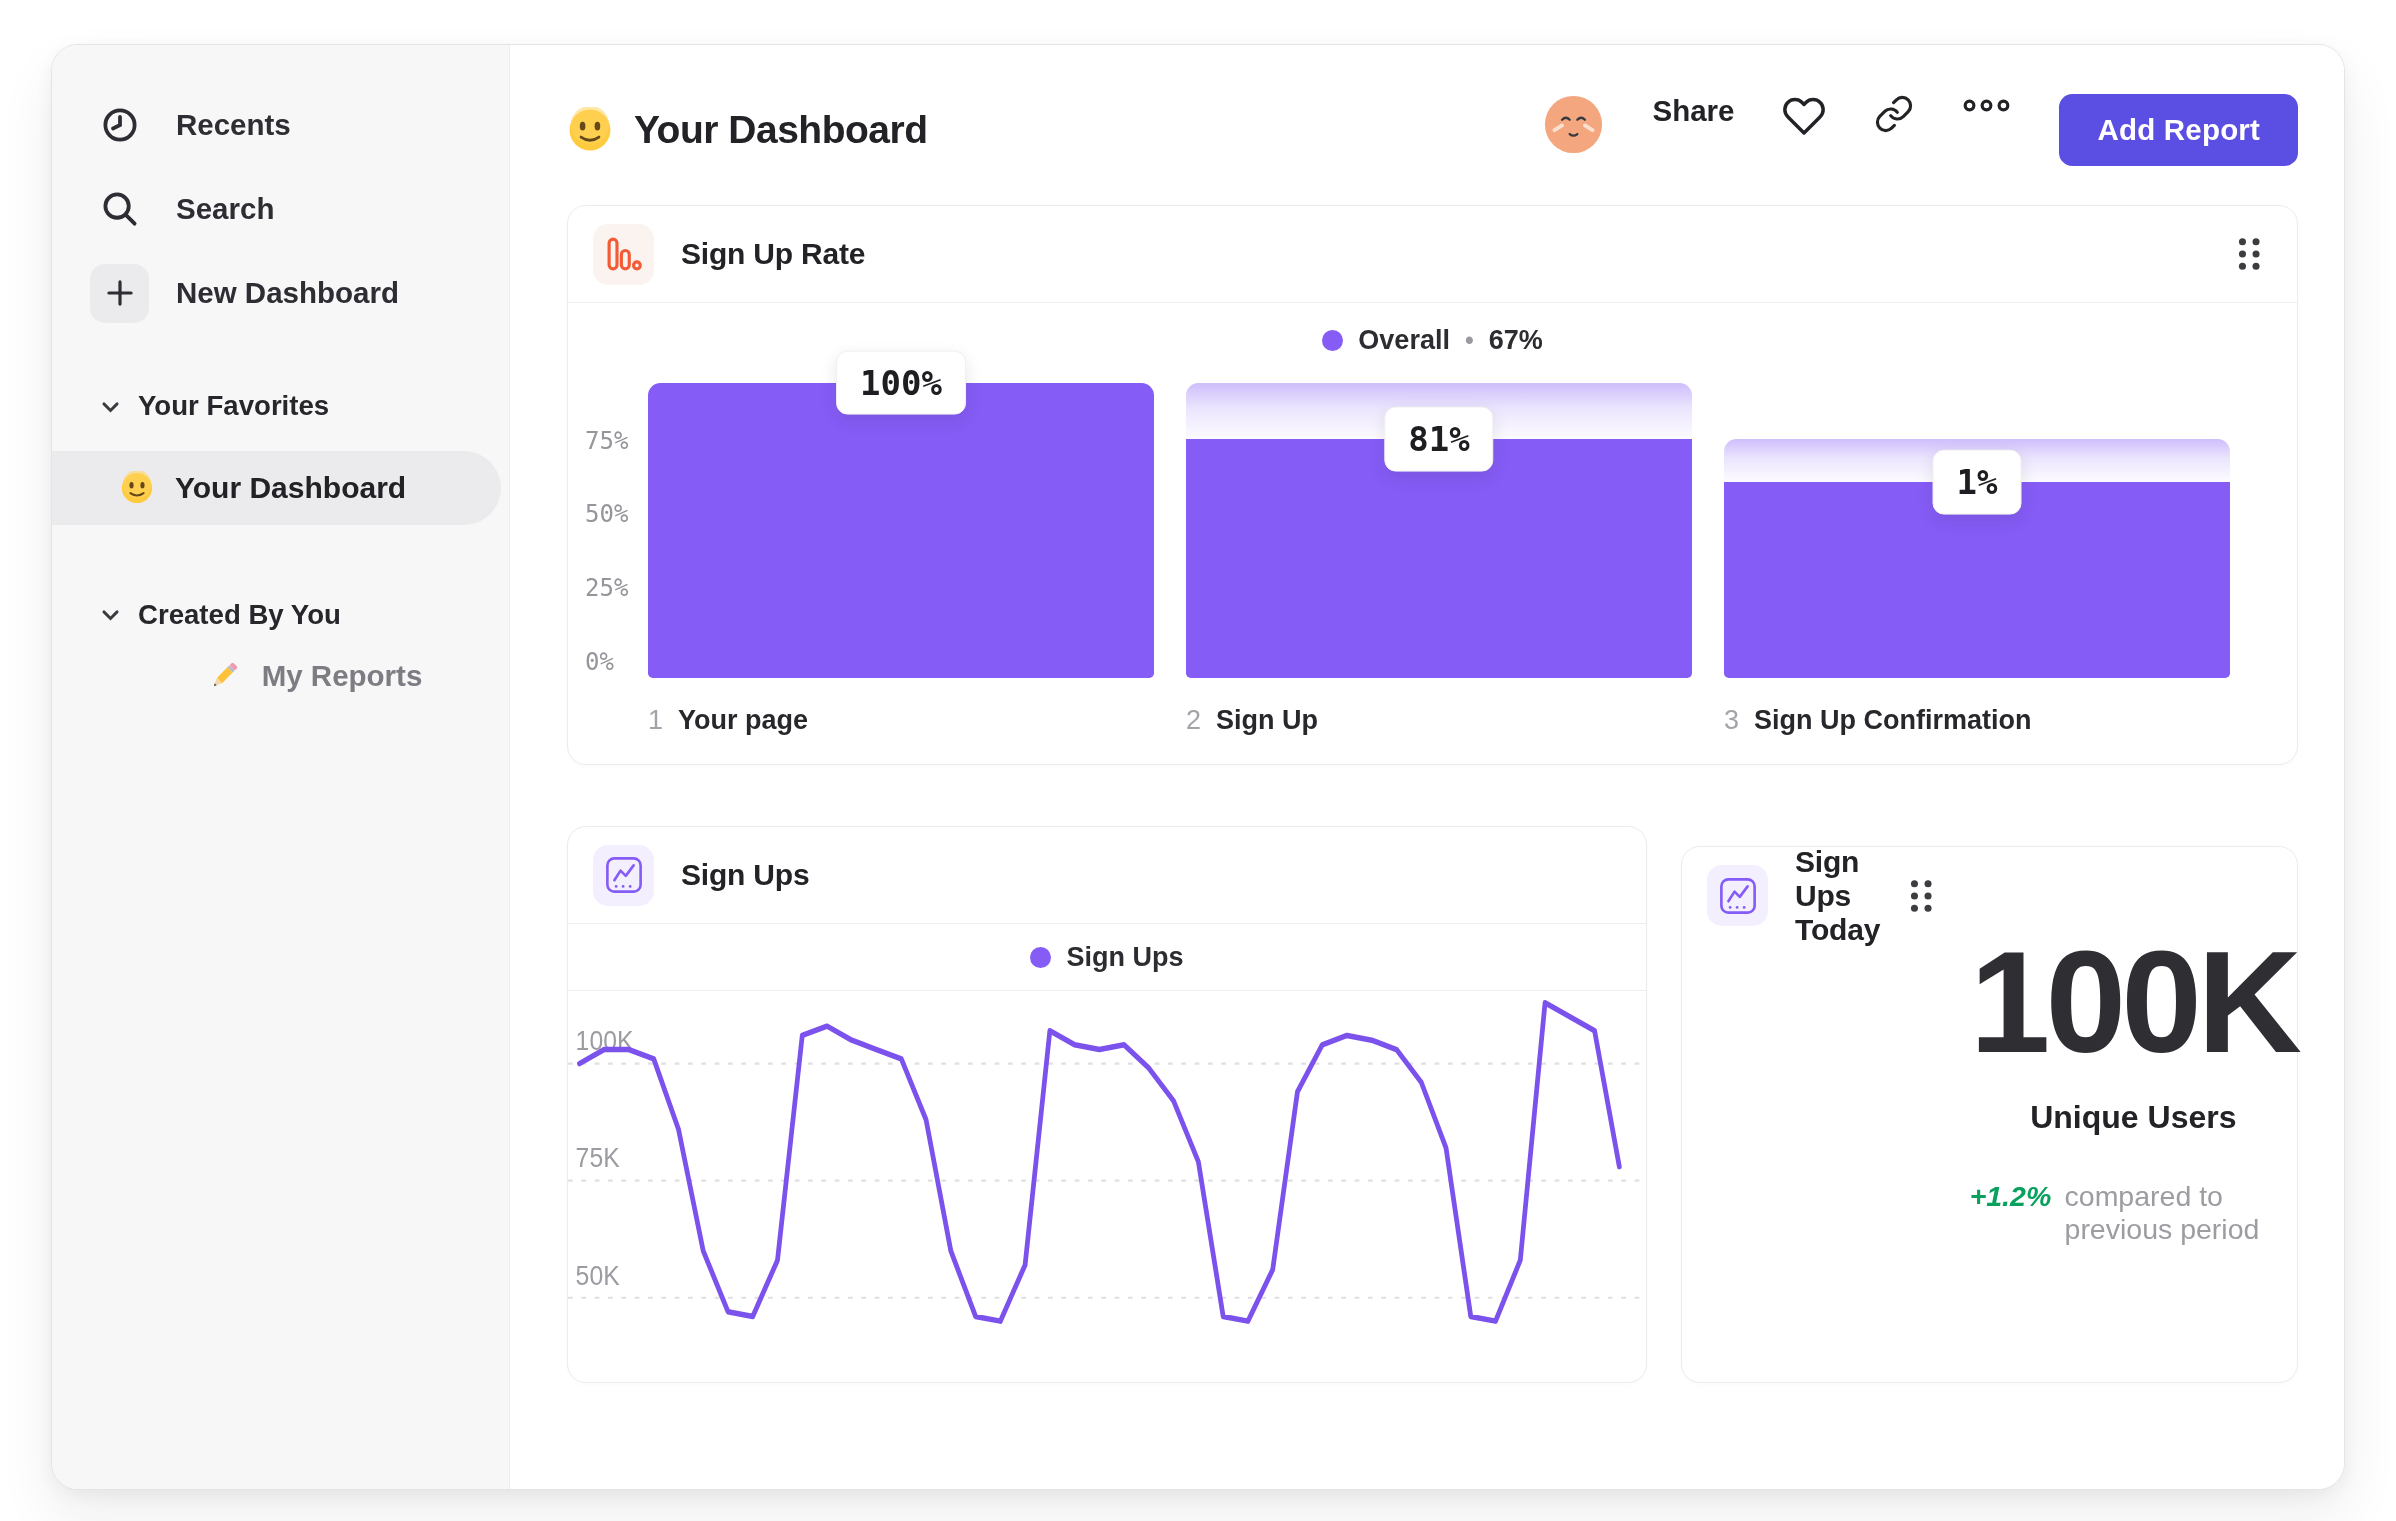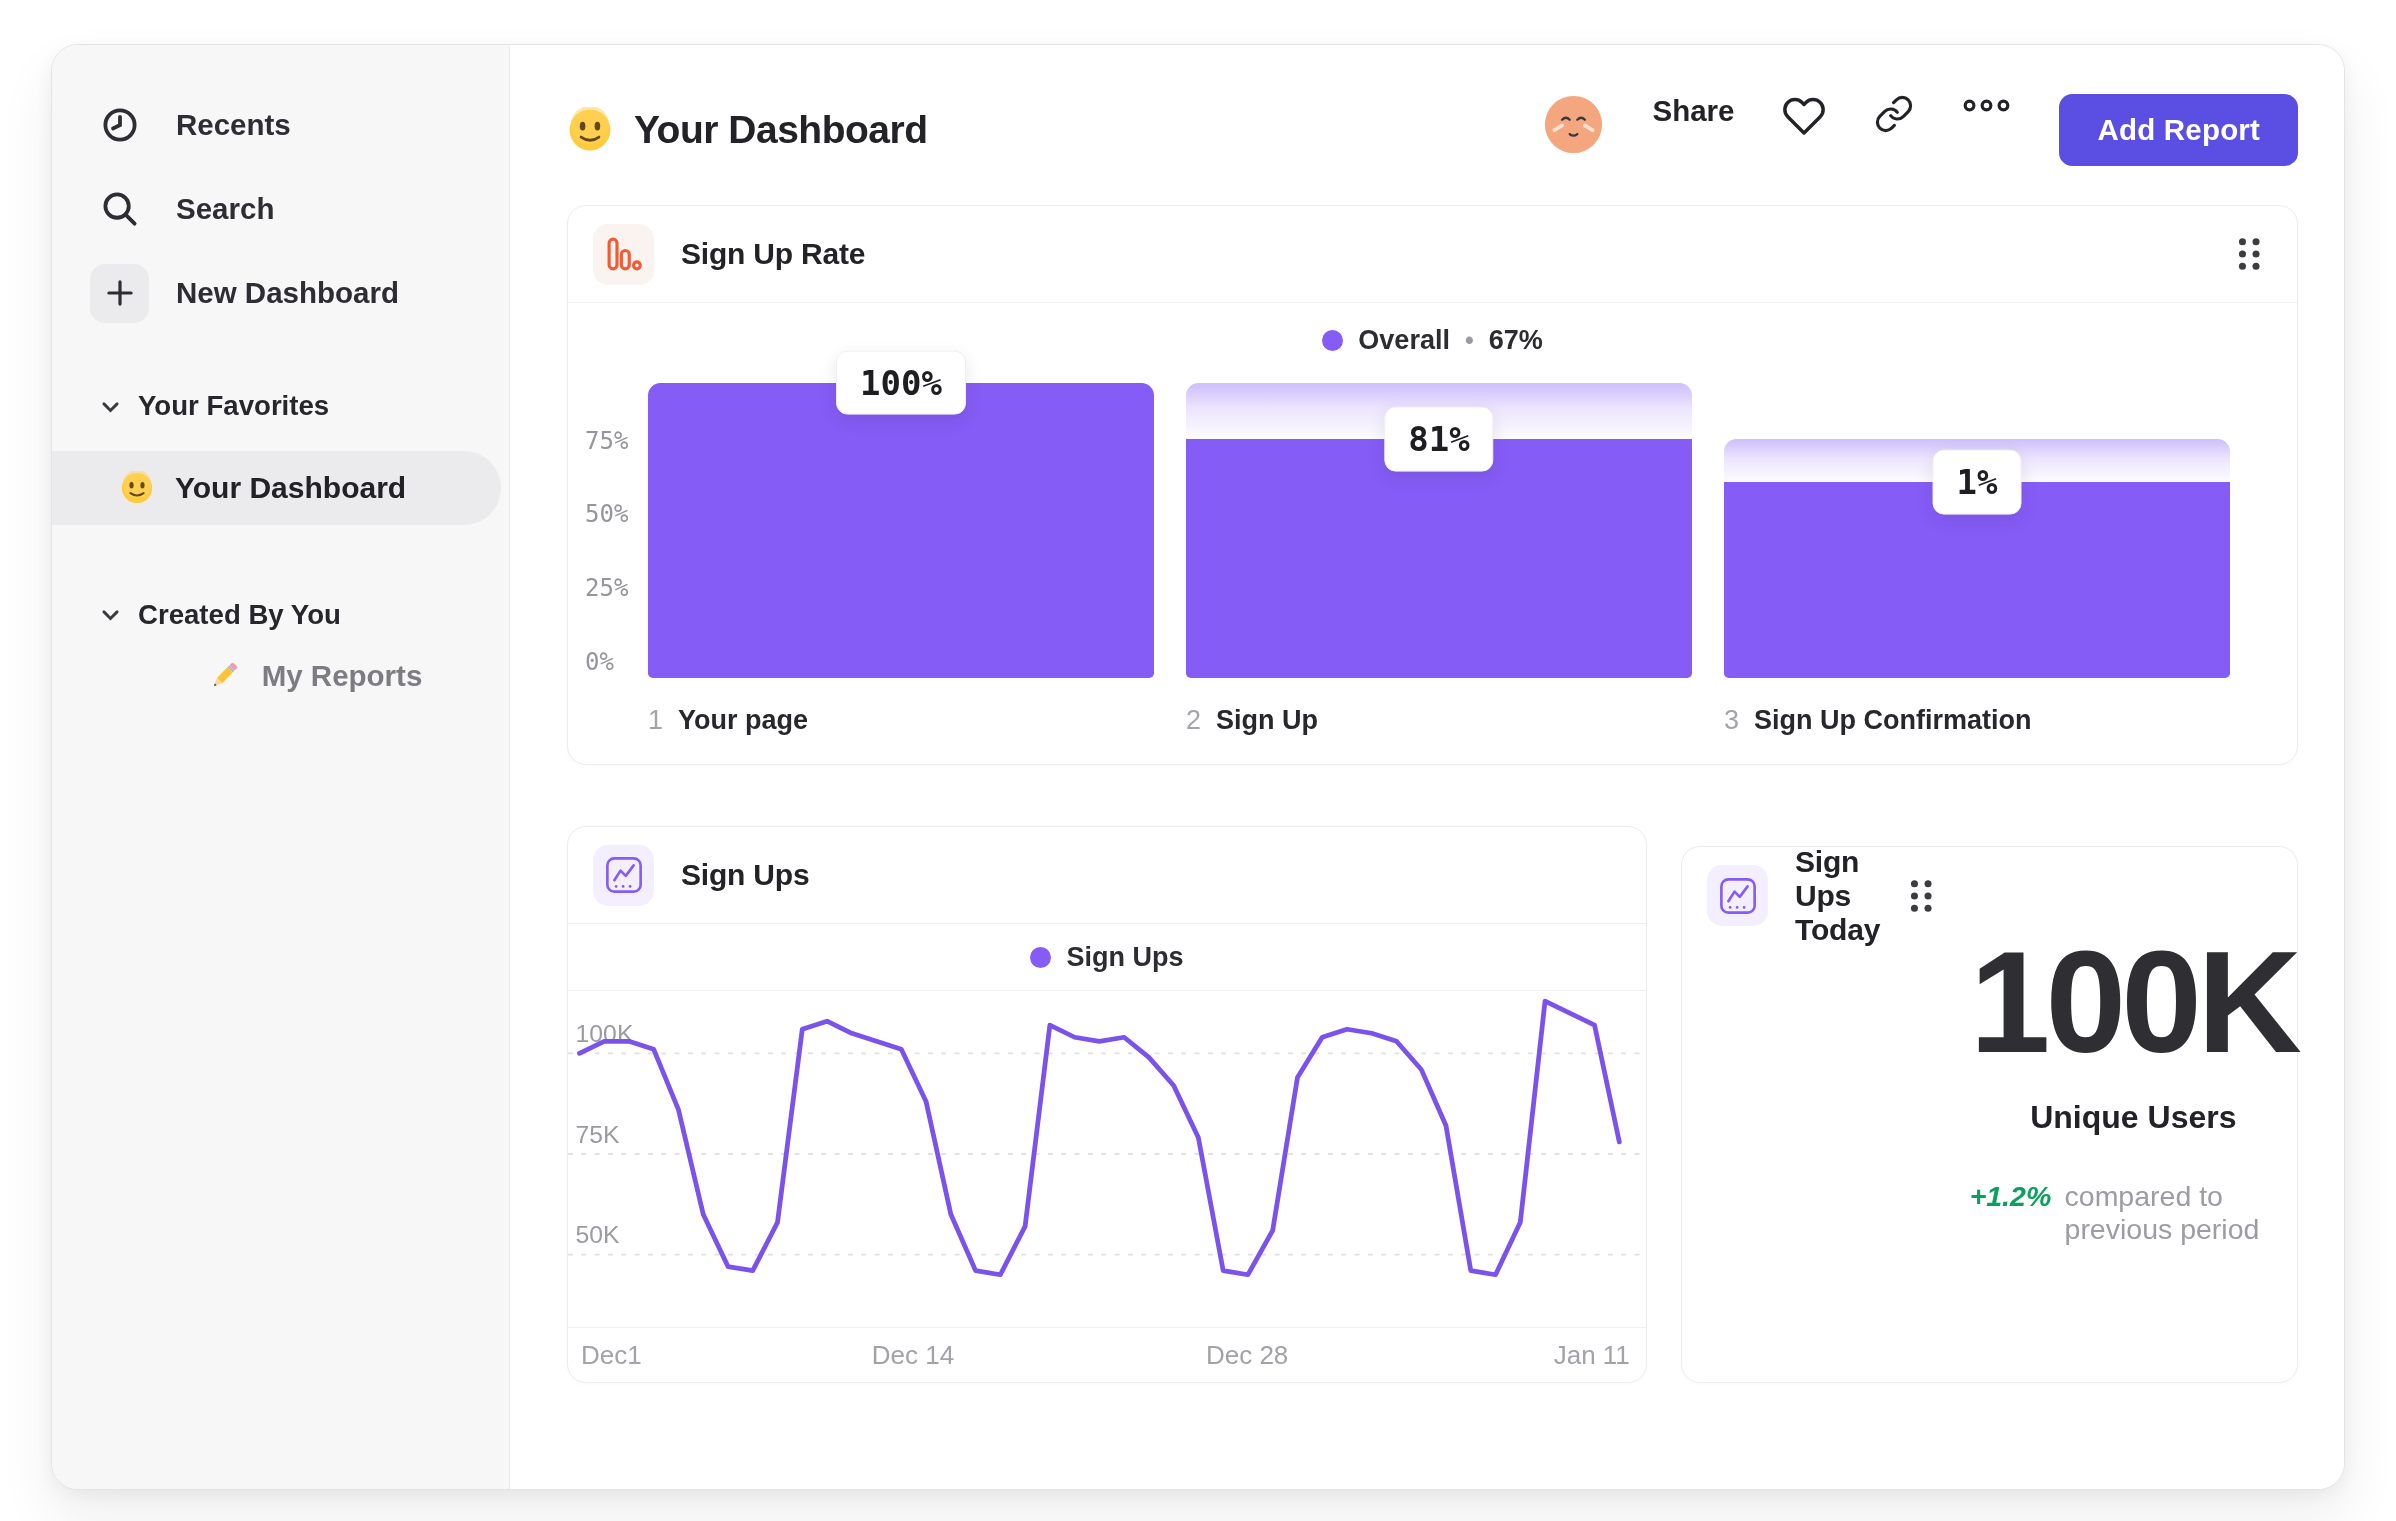--- a/index.html
+++ b/index.html
@@ -318,26 +318,20 @@
           <svg id="lineSvg" viewBox="0 0 1132 356" preserveAspectRatio="none">
               <line x1="0" x2="1132" y1="66.1" y2="66.1" class="gridline"></line>
               <text x="8" y="54.1" class="gl-label">100K</text>
               <line x1="0" x2="1132" y1="172.7" y2="172.7" class="gridline"></line>
               <text x="8" y="160.7" class="gl-label">75K</text>
               <line x1="0" x2="1132" y1="279.3" y2="279.3" class="gridline"></line>
               <text x="8" y="267.3" class="gl-label">50K</text>
               <polyline points="12.0,66.1 38.0,53.3 64.0,53.3 90.0,61.8 116.0,125.8 142.0,236.6 168.0,292.0 194.0,296.3 220.0,245.1 246.0,40.5 272.0,32.0 298.0,44.8 324.0,53.3 350.0,61.8 376.0,117.2 402.0,236.6 428.0,296.3 454.0,300.6 480.0,249.4 506.0,36.2 532.0,49.0 558.0,53.3 584.0,49.0 610.0,70.3 636.0,100.2 662.0,155.6 688.0,296.3 714.0,300.6 740.0,253.7 766.0,91.7 792.0,49.0 818.0,40.5 844.0,44.8 870.0,53.3 896.0,83.1 922.0,142.8 948.0,296.3 974.0,300.6 1000.0,245.1 1026.0,10.7 1052.0,23.4 1078.0,36.2 1104.0,159.9" class="series-line"></polyline>
             </svg>
         </div>
-        <div class="x-axis" id="lineXAxis">
-            <span class="x-tick" style="left: 1.2%; transform: translateY(-50%);">Dec1</span>
-            <span class="x-tick" style="left: 32%; transform: translate(-50%, -50%);">Dec 14</span>
-            <span class="x-tick" style="left: 63%; transform: translate(-50%, -50%);">Dec 28</span>
-            <span class="x-tick" style="left: 98.5%; transform: translate(-100%, -50%);">Jan 11</span>
-          </div>
       </section>
 
       <section class="card today-card">
         <div class="card-head">
           <span class="icon-tile cool">
             <svg width="42" height="42" viewBox="0 0 48 48" fill="none" stroke="currentColor" stroke-width="3">
               <rect x="5" y="5" width="38" height="38" rx="8"></rect>
               <polyline points="13,30 20,19 26,25 35,13" stroke-linecap="round" stroke-linejoin="round"></polyline>
               <circle cx="15" cy="37" r="1.6" fill="currentColor" stroke="none"></circle>
               <circle cx="23" cy="37" r="1.6" fill="currentColor" stroke="none"></circle>

